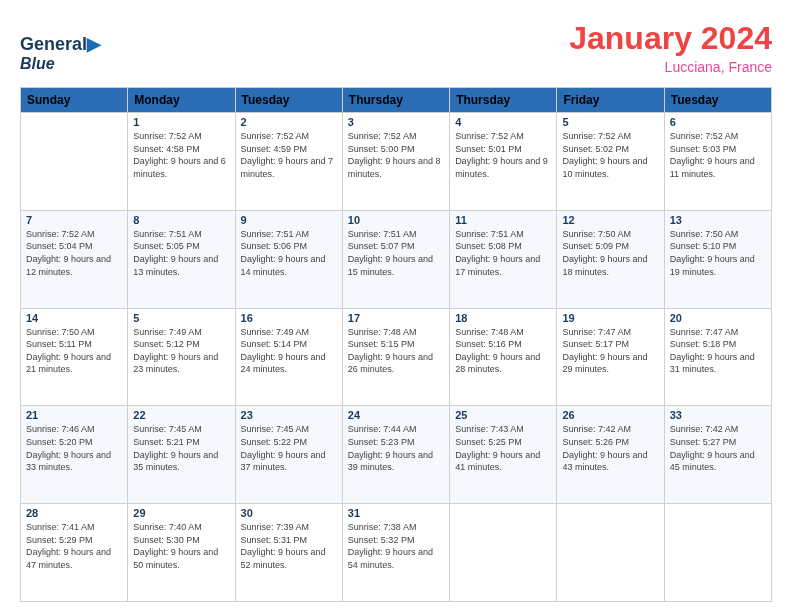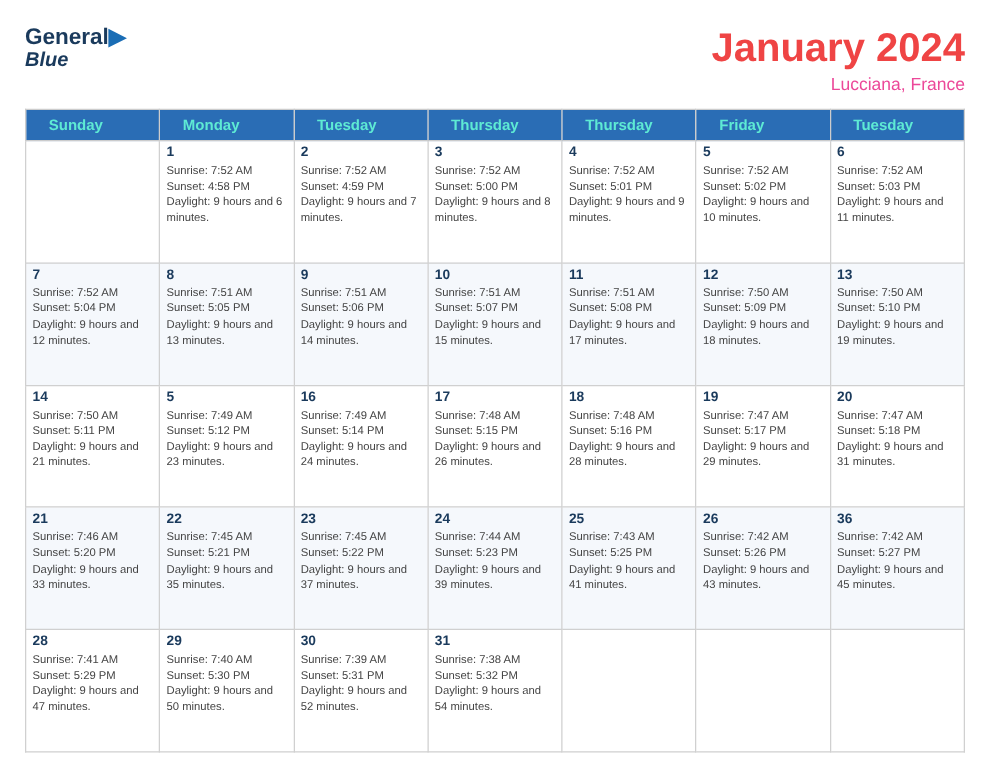--- a/index.html
+++ b/index.html
@@ -49,24 +49,24 @@
       color: #ec4899;
       margin-top: 2px;
     }
     .calendar {
       width: 100%;
       border-collapse: collapse;
       flex: 1;
     }
     .calendar th {
       background: #2a6db5;
-      color: #5eead4;
+      color: #000000;
       font-size: 12px;
       font-weight: bold;
-      padding: 5px 18px;
+      padding: 5px 6px;
       text-align: left;
       border: 1px solid #ccc;
     }
     .calendar td {
       border: 1px solid #d0d0d0;
       vertical-align: top;
       padding: 3px 5px;
       font-size: 9.5px;
       color: #333;
       width: calc(100% / 7);
@@ -91,21 +91,21 @@
       background: #fafafa;
     }
   </style>
 </head>
 <body>
 
 <div class="page">
   <div class="header">
     <div class="logo">
       <div>
-        <div style="display:flex;align-items:flex-start;">
+        <div style="display:flex;align-items:flex-start;margin-top:15px;">
           <span class="logo-text">
             <span>General</span><span class="blue">▶</span>
           </span>
         </div>
         <div class="logo-text blue" style="font-size:16px;font-style:italic;">Blue</div>
       </div>
     </div>
     <div class="title-area">
       <div class="month-title">January 2024</div>
       <div class="subtitle">Lucciana, France</div>
@@ -231,21 +231,21 @@
           </td>
           <td>
             <div class="day-num">25</div>
             <div class="day-info">Sunrise: 7:43 AM<br>Sunset: 5:25 PM<br>Daylight: 9 hours and 41 minutes.</div>
           </td>
           <td>
             <div class="day-num">26</div>
             <div class="day-info">Sunrise: 7:42 AM<br>Sunset: 5:26 PM<br>Daylight: 9 hours and 43 minutes.</div>
           </td>
           <td>
-            <div class="day-num">36</div>
+            <div class="day-num">33</div>
             <div class="day-info">Sunrise: 7:42 AM<br>Sunset: 5:27 PM<br>Daylight: 9 hours and 45 minutes.</div>
           </td>
         </tr>
         <tr>
           <td>
             <div class="day-num">28</div>
             <div class="day-info">Sunrise: 7:41 AM<br>Sunset: 5:29 PM<br>Daylight: 9 hours and 47 minutes.</div>
           </td>
           <td>
             <div class="day-num">29</div>

